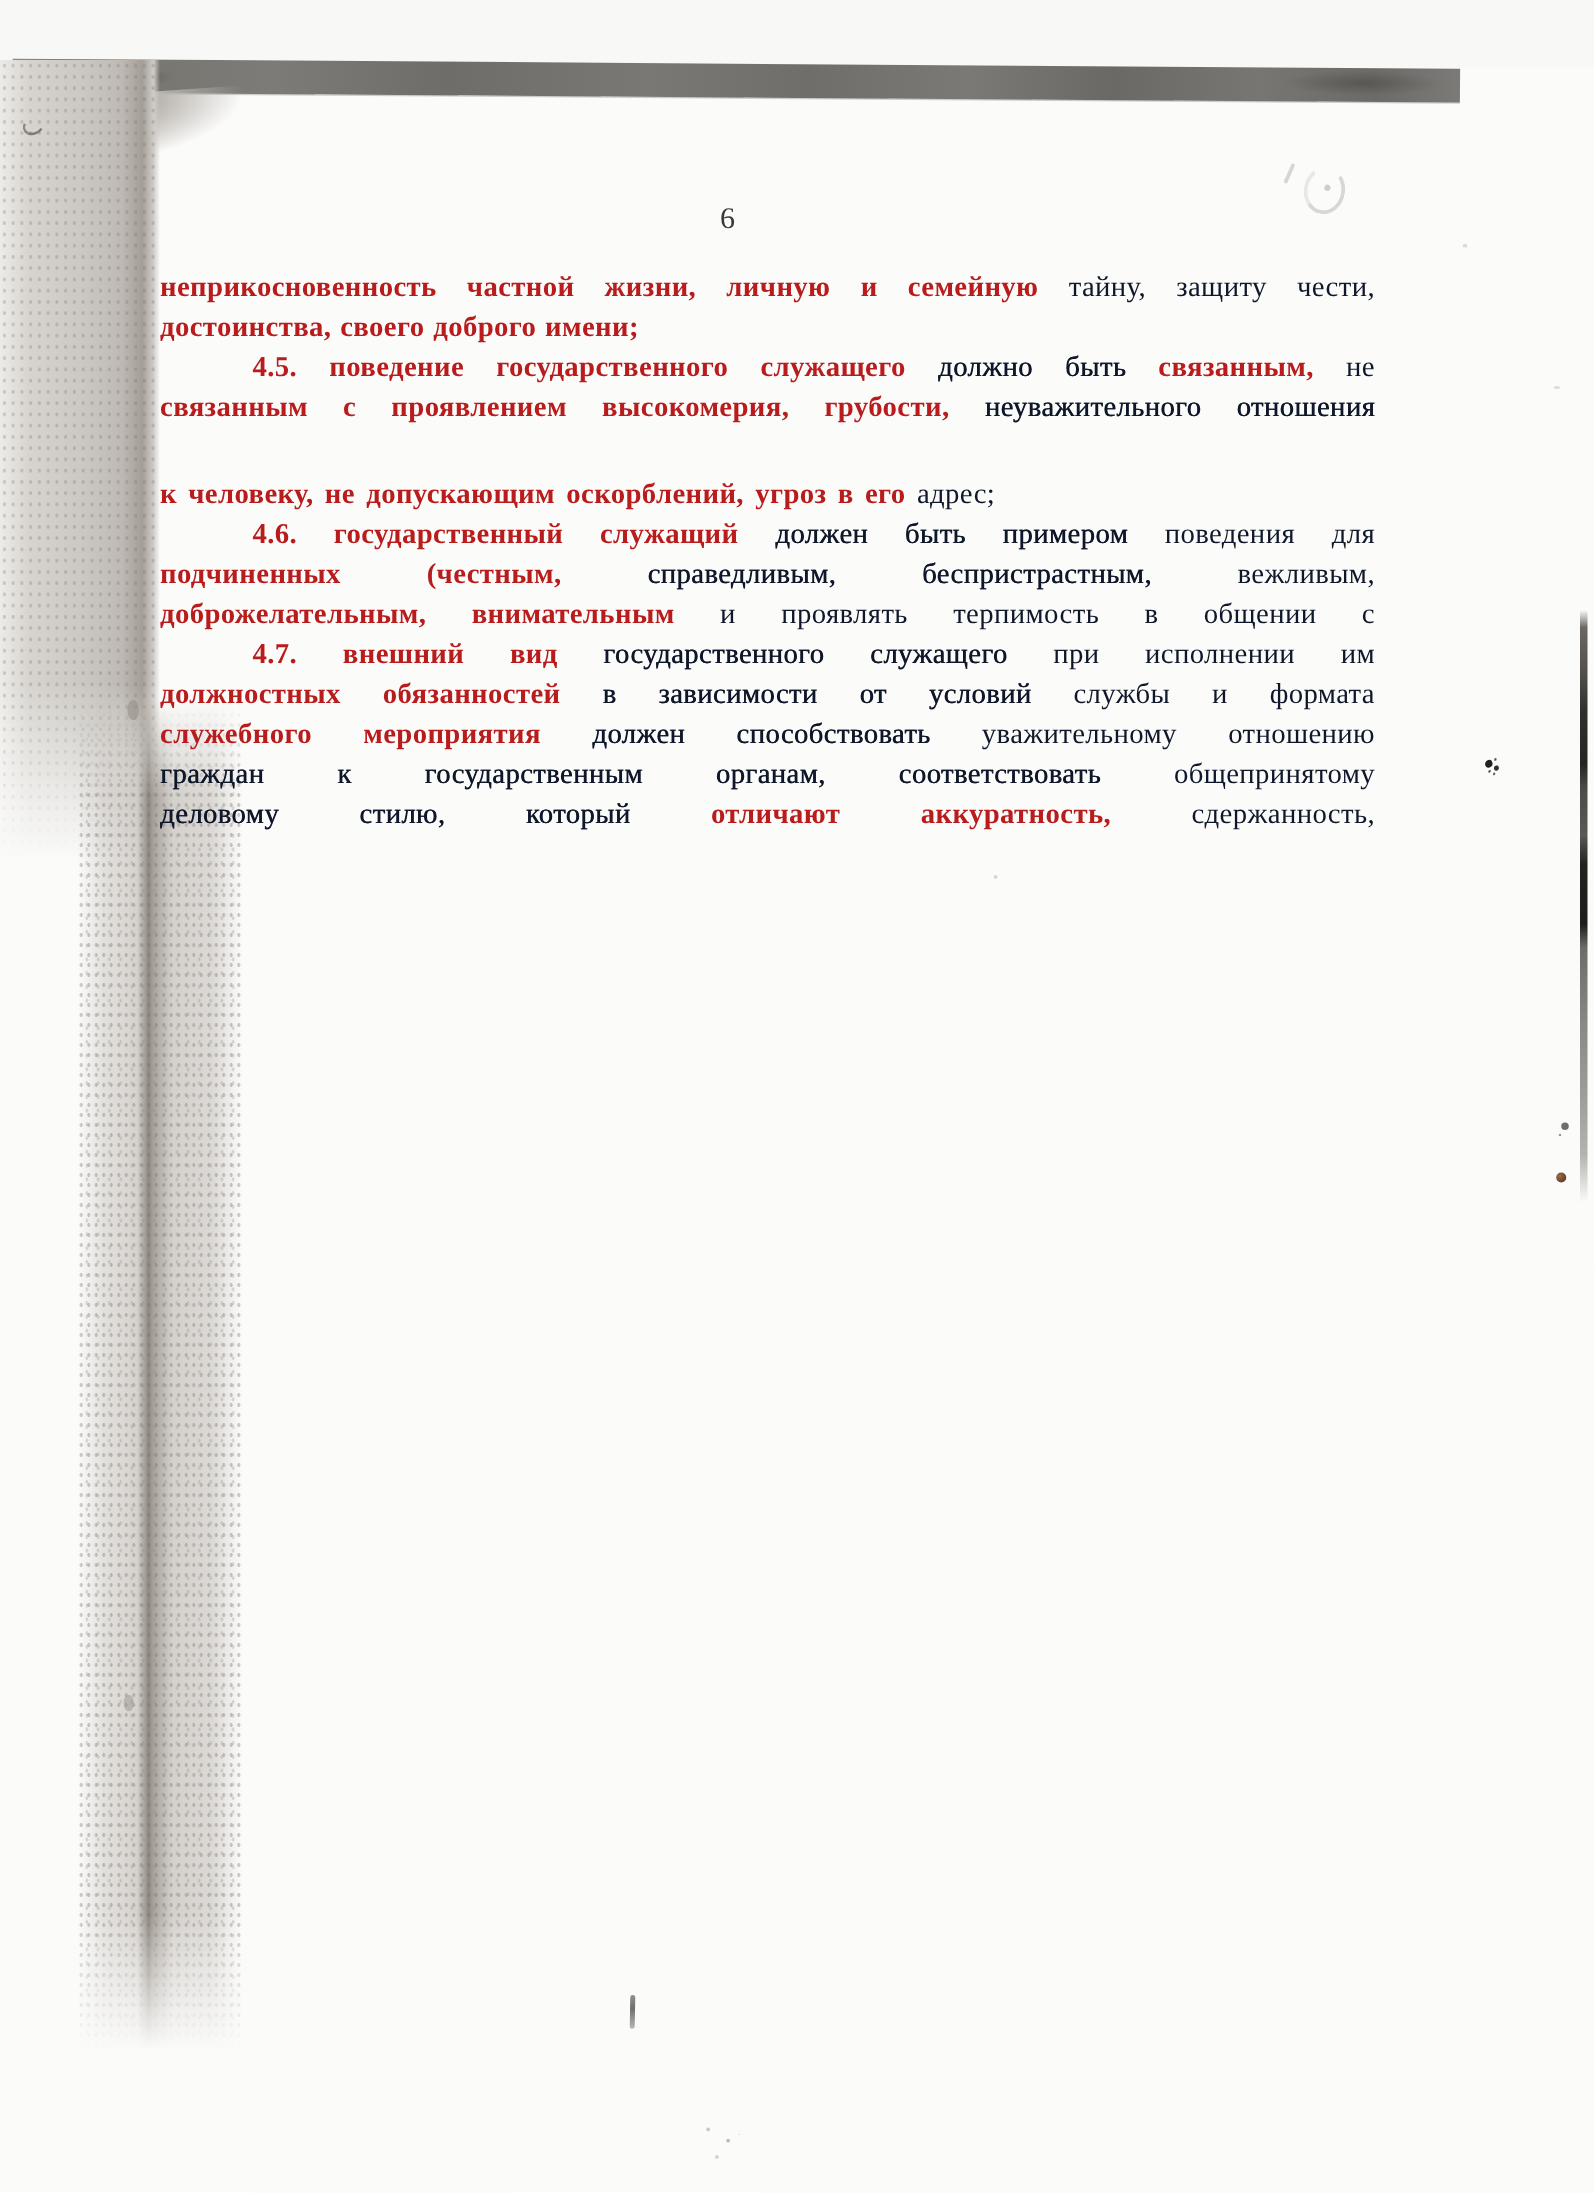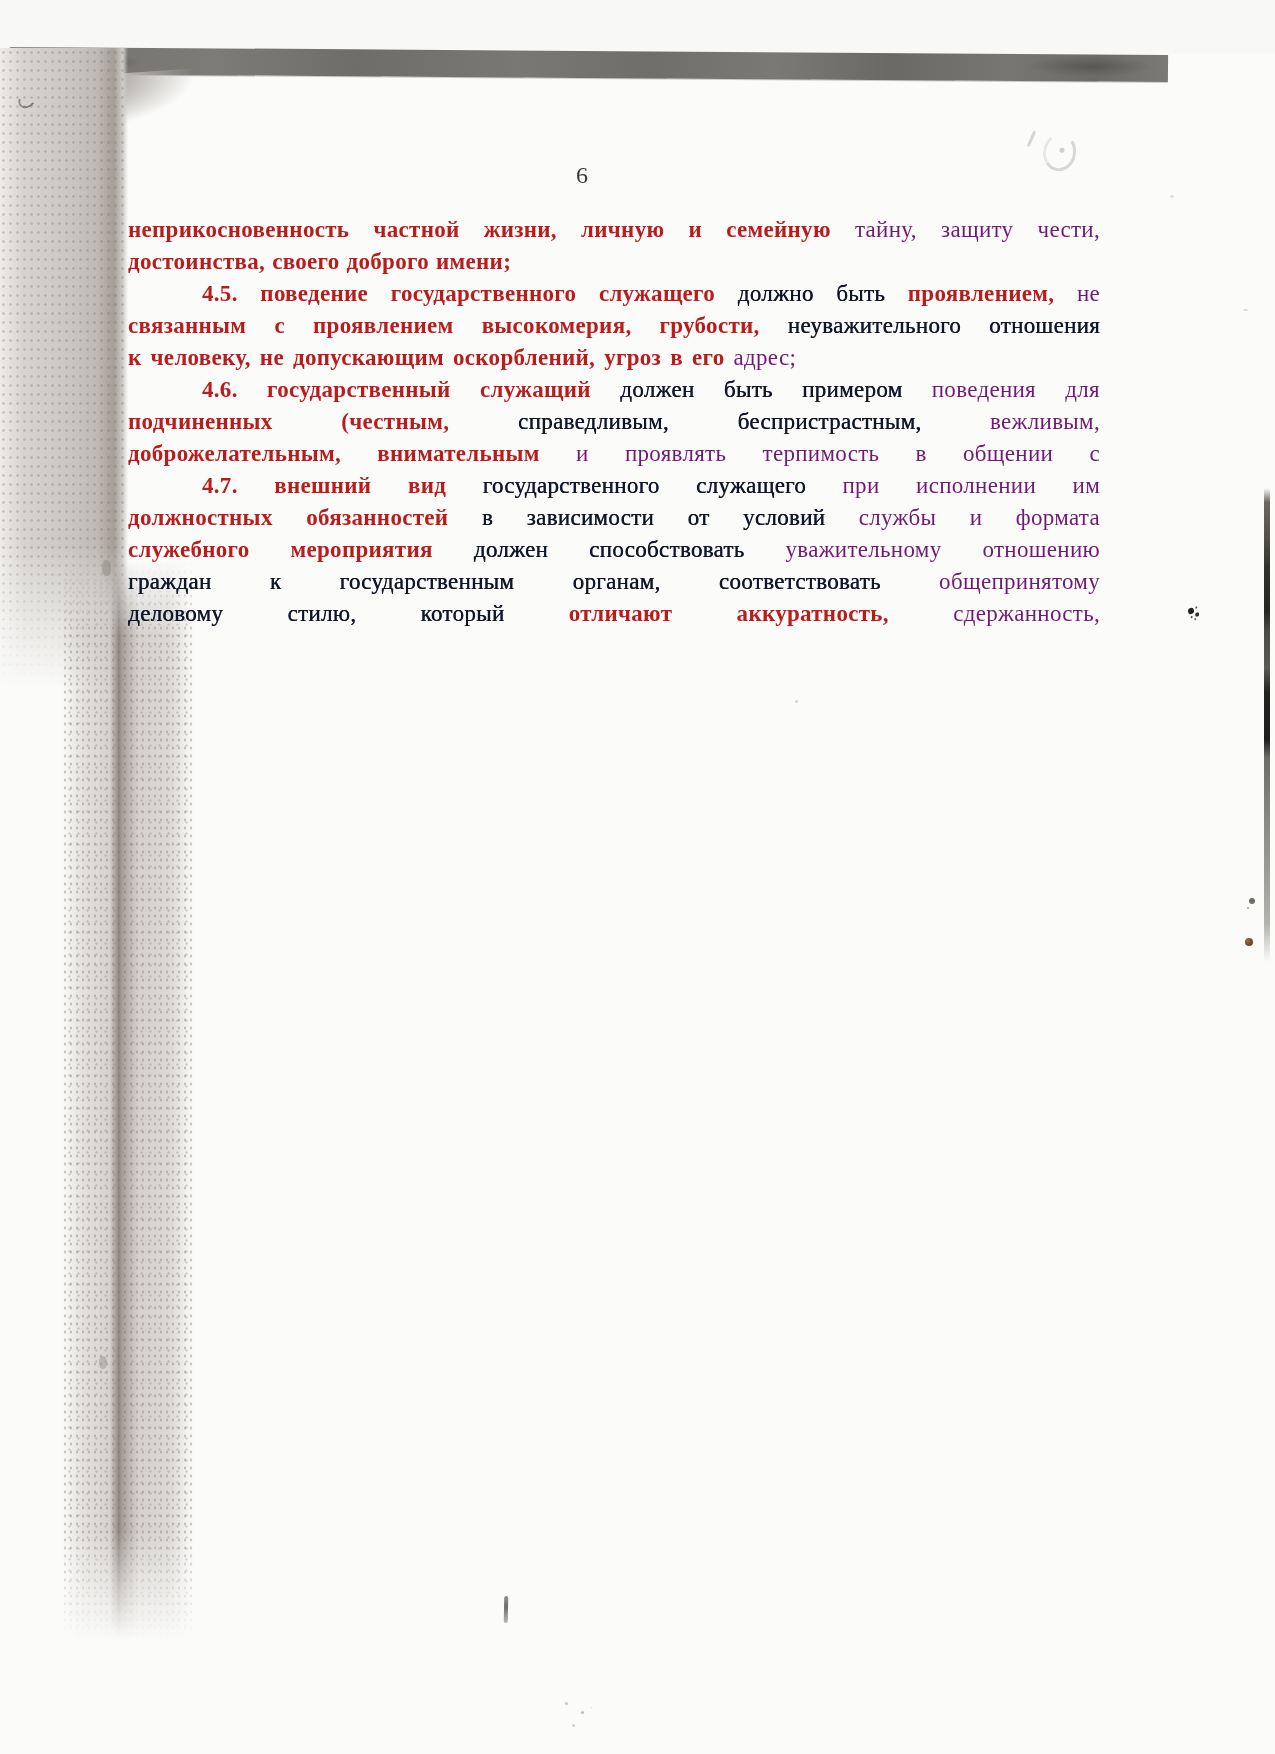--- a/index.html
+++ b/index.html
@@ -67,24 +67,24 @@
   .speck.c{left:1243px;top:309px;width:5px;height:2px;background:#d9d8d5;}
   .speck.d{left:102px;top:560px;width:9px;height:16px;background:#928c84;opacity:.55;border-radius:45%;}
   .speck.e{left:99px;top:1356px;width:8px;height:13px;background:#9a948d;opacity:.5;border-radius:45%;}
   
   .page-number{position:absolute;left:576px;top:162px;font-size:24px;color:#3c3a35;letter-spacing:1px;}
   .textblock{position:absolute;left:128px;top:214px;width:972px;font-size:23px;letter-spacing:.3px;
         word-spacing:1px;color:var(--ink-mid,#4a463f);}
   .line{height:32px;line-height:32px;white-space:normal;text-align:justify;text-align-last:justify;}
   .line.no-just{text-align:left;text-align-last:left;}
   .line.indent{text-indent:74px;}
-  .line.wide{word-spacing:3px;}
+  .line.wide{word-spacing:3px;margin-top:37px;}
   .tone-dark{color:#b91c1c;font-weight:700;}
   .tone-mid{color:#0f172a;font-weight:400;text-shadow:.4px 0 0 currentColor;}
-  .tone-light{color:#701a75;font-weight:400;}
+  .tone-light{color:#0f172a;font-weight:400;}
 </style>
 </head>
 <body>
 
 <div class="page">
   <div class="scan-top"></div>
   <div class="band"></div>
   <div class="band-corner"></div>
   <div class="halftone"></div>
   <div class="lstrip-top"></div>
@@ -108,21 +108,21 @@
   <div class="speck d"></div>
   <div class="speck e"></div>
 
   <div class="page-number">6</div>
   <div class="textblock">
       <div>
         <div class="line"><span class="tone-dark">неприкосновенность частной жизни, личную и семейную </span><span class="tone-light">тайну, защиту чести,</span></div>
         <div class="line no-just"><span class="tone-dark">достоинства, своего доброго имени;</span></div>
       </div>
       <div>
-        <div class="line indent"><span class="tone-dark">4.5. поведение государственного служащего </span><span class="tone-mid">должно быть </span><span class="tone-dark">проявлением, </span><span class="tone-light">не</span></div>
+        <div class="line indent"><span class="tone-dark">4.5. поведение государственного служащего </span><span class="tone-mid">должно быть </span><span class="tone-dark">связанным, </span><span class="tone-light">не</span></div>
         <div class="line"><span class="tone-dark">связанным с проявлением высокомерия, грубости, </span><span class="tone-mid">неуважительного отношения</span></div>
         <div class="line no-just wide"><span class="tone-dark">к человеку, не допускающим оскорблений, угроз в его </span><span class="tone-light">адрес;</span></div>
       </div>
       <div>
         <div class="line indent"><span class="tone-dark">4.6. государственный служащий </span><span class="tone-mid">должен быть примером </span><span class="tone-light">поведения для</span></div>
         <div class="line"><span class="tone-dark">подчиненных (честным, </span><span class="tone-mid">справедливым, беспристрастным, </span><span class="tone-light">вежливым,</span></div>
         <div class="line"><span class="tone-dark">доброжелательным, внимательным </span><span class="tone-light">и проявлять терпимость в общении с</span></div>
       </div>
       <div>
         <div class="line indent"><span class="tone-dark">4.7. внешний вид </span><span class="tone-mid">государственного служащего </span><span class="tone-light">при исполнении им</span></div>

